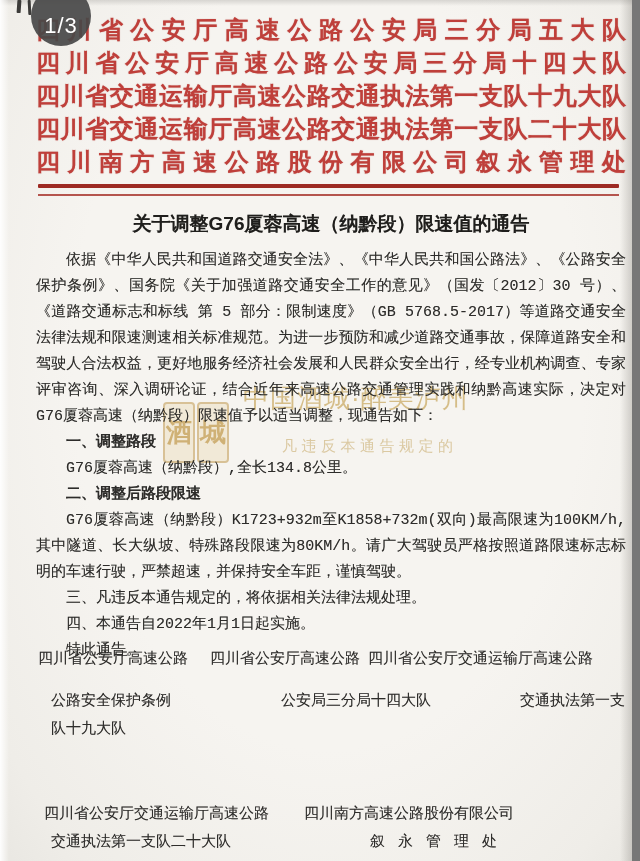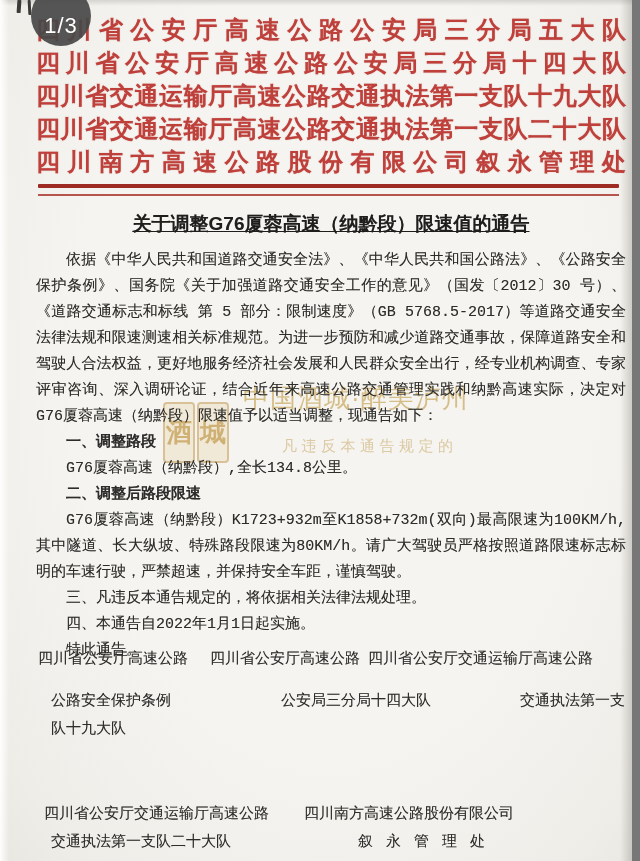--- a/index.html
+++ b/index.html
@@ -52,21 +52,21 @@
   .wm-sub{left:282px;top:437px;font-size:15px;letter-spacing:4.5px;color:#dbc9a2;white-space:nowrap;}
 
   
   .content{
     position:absolute;left:36px;top:212px;width:590px;z-index:2;
     color:#2d2c2a;font-size:15px;line-height:26px;text-align:justify;
     text-shadow:0 0 .5px rgba(45,44,42,.4);
   }
   .title{
     text-align:right;text-align-last:center;font-weight:700;font-size:19px;line-height:24px;
-    color:#1f1e1c;margin:0 0 12px 0;white-space:nowrap;text-decoration:underline;
+    color:#1f1e1c;margin:0 0 12px 0;white-space:nowrap;
   }
   .content p{margin:0;text-indent:2em;font-family:Liberation Mono, monospace;}
   .content p.bold{font-weight:700;}
 
   
   .sig-line{position:absolute;left:0;top:0;width:640px;height:20px;z-index:2;}
   .sig{
     position:absolute;font-size:15px;line-height:20px;color:#2e2d2b;white-space:nowrap;
     text-shadow:0 0 .5px rgba(45,44,42,.35);
   }
@@ -130,16 +130,16 @@
   <div class="sig-line" style="top:718px">
     <span class="sig" style="left:51px">队十九大队</span>
   </div>
 
   <div class="sig-line" style="top:803px">
     <span class="sig" style="left:44px">四川省公安厅交通运输厅高速公路</span>
     <span class="sig" style="left:304px">四川南方高速公路股份有限公司</span>
   </div>
   <div class="sig-line" style="top:831px">
     <span class="sig" style="left:51px">交通执法第一支队二十大队</span>
-    <span class="sig spread" style="left:358px">叙永管理处</span>
+    <span class="sig spread" style="left:370px">叙永管理处</span>
   </div>
 
 </div>
 
 </body></html>

